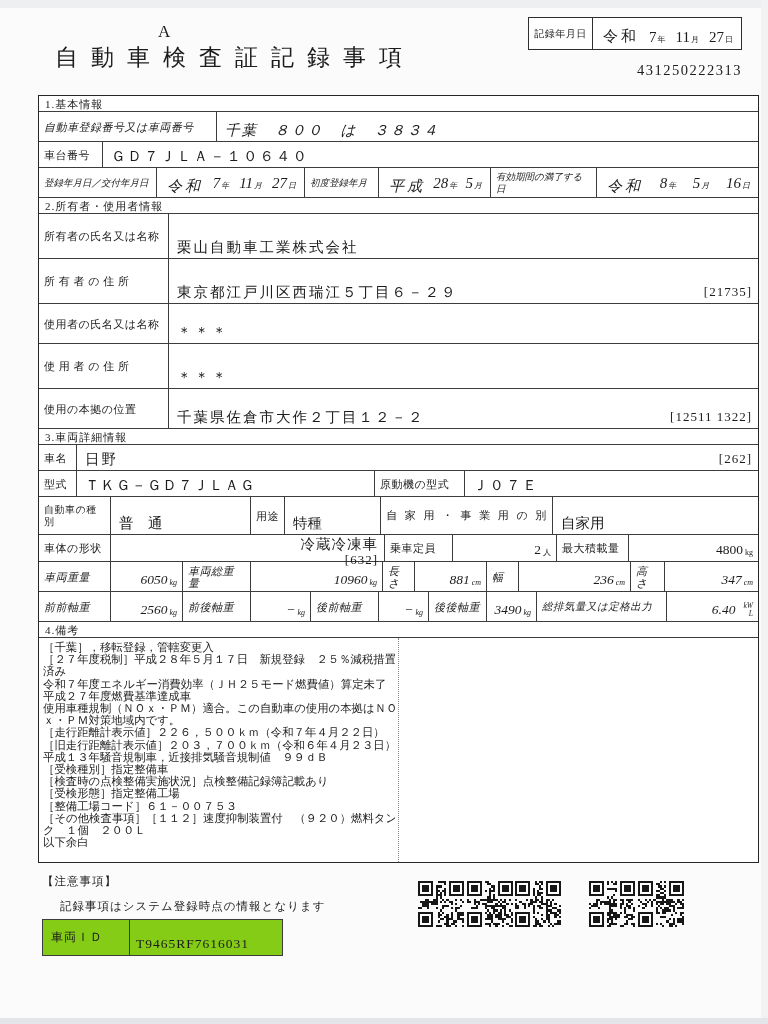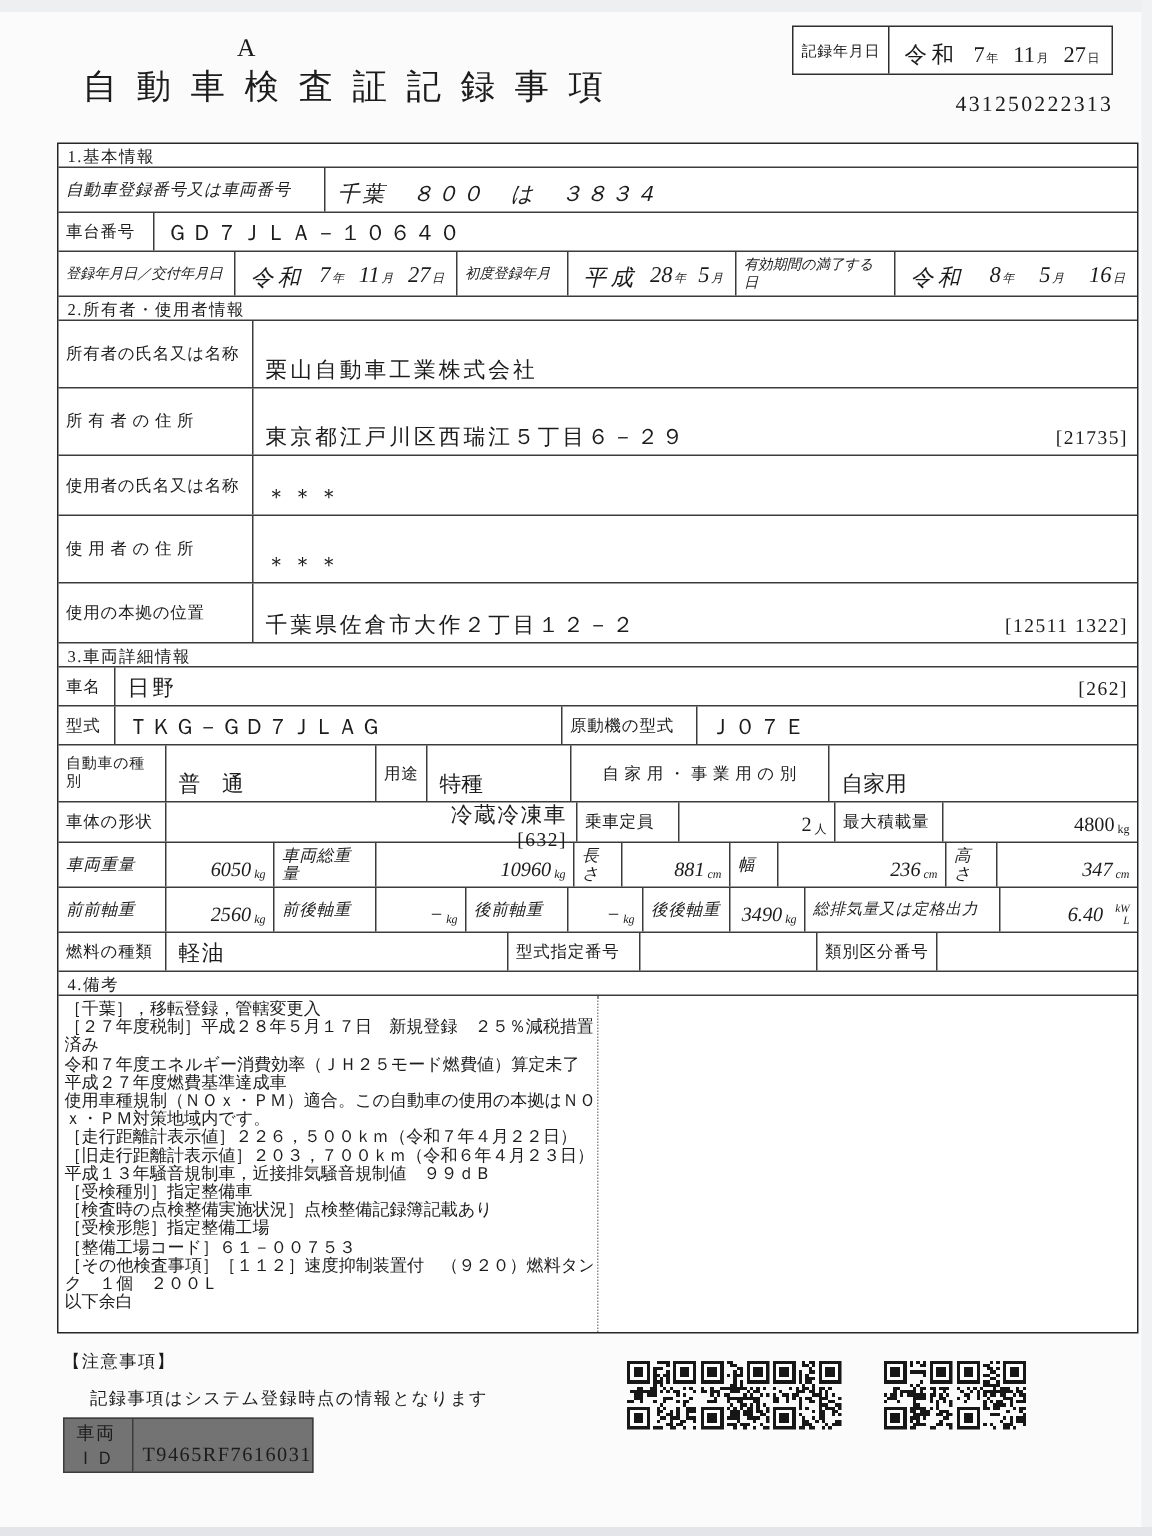--- a/index.html
+++ b/index.html
@@ -57,21 +57,21 @@
 
   
   .remarks{height:224px;position:relative;}
   .remarks-text{position:absolute;left:4px;top:3px;width:352px;font-size:11.4px;line-height:12.2px;white-space:pre;overflow:hidden;}
   .remarks-divider{position:absolute;left:359px;top:0;bottom:0;border-left:1px dotted #8a8a8a;}
 
   
   .footer{position:relative;height:134px;}
   .notice-title{position:absolute;left:42px;top:11px;font-size:11.5px;letter-spacing:1px;}
   .notice-text{position:absolute;left:60px;top:36px;font-size:11.5px;letter-spacing:1px;}
-  .vid-box{position:absolute;left:42px;top:56px;width:167px;height:37px;border:1px solid #3c3c3c;display:flex;box-sizing:border-box;background:#737373;}
+  .vid-box{position:absolute;left:42px;top:56px;width:241px;height:37px;border:1px solid #3c3c3c;display:flex;box-sizing:border-box;background:#84cc16;}
   .vid-label{width:78px;border-right:1px solid #3c3c3c;font-size:12px;display:flex;align-items:center;padding-left:8px;letter-spacing:1px;}
   .vid-value{flex:1;display:flex;align-items:flex-end;padding:0 0 3px 6px;font-size:13.5px;letter-spacing:1px;}
   .qr{position:absolute;top:18px;width:46px;height:46px;}
   .qr1{left:418px;}.qr2{left:467px;}.qr3{left:515px;}.qr4{left:589px;}.qr5{left:638px;}
 </style>
 </head>
 <body>
 
 <div class="edge edge-top"></div>
 <div class="edge edge-right"></div>
@@ -177,21 +177,21 @@
     <div class="cell val w298 sp1">ＴＫＧ－ＧＤ７ＪＬＡＧ</div>
     <div class="cell lab w90">原動機の型式</div>
     <div class="cell val grow sp2">Ｊ０７Ｅ</div>
   </div>
 
   <div class="row h38">
     <div class="cell lab w72" style="font-size:10px;">自動車の種別</div>
     <div class="cell val w140">普　通</div>
     <div class="cell lab w34">用途</div>
     <div class="cell val w96">特種</div>
-    <div class="cell lab w172" style="justify-content:center;">自 家 用 ・ 事 業 用 の 別</div>
+    <div class="cell lab w172" style="justify-content:center;font-family:Liberation Mono, monospace;">自 家 用 ・ 事 業 用 の 別</div>
     <div class="cell val grow">自家用</div>
   </div>
 
   <div class="row h27">
     <div class="cell lab w72">車体の形状</div>
     <div class="cell val w274 between">
       <span class="sp1">冷蔵冷凍車</span>
       <span class="code">[632]</span>
     </div>
     <div class="cell lab w68">乗車定員</div>
@@ -258,28 +258,20 @@
     <div class="cell lab w130" style="font-size:10.5px;">総排気量又は定格出力</div>
     <div class="cell val num grow">
       <span>6.40</span>
       <span class="ustack">
         <span>kW</span>
           <span>L</span>
       </span>
     </div>
   </div>
 
-  <div class="row h26">
-    <div class="cell lab w72">燃料の種類</div>
-    <div class="cell val w228 sp1">軽油</div>
-    <div class="cell lab w88">型式指定番号</div>
-    <div class="cell val w118"></div>
-    <div class="cell lab w80">類別区分番号</div>
-    <div class="cell val grow"></div>
-  </div>
 
   <div class="secbar">4.備考</div>
   <div class="row remarks">
     <div class="remarks-text">［千葉］，移転登録，管轄変更入
 ［２７年度税制］平成２８年５月１７日　新規登録　２５％減税措置
 済み
 令和７年度エネルギー消費効率（ＪＨ２５モード燃費値）算定未了
 平成２７年度燃費基準達成車
 使用車種規制（ＮＯｘ・ＰＭ）適合。この自動車の使用の本拠はＮＯ
 ｘ・ＰＭ対策地域内です。

